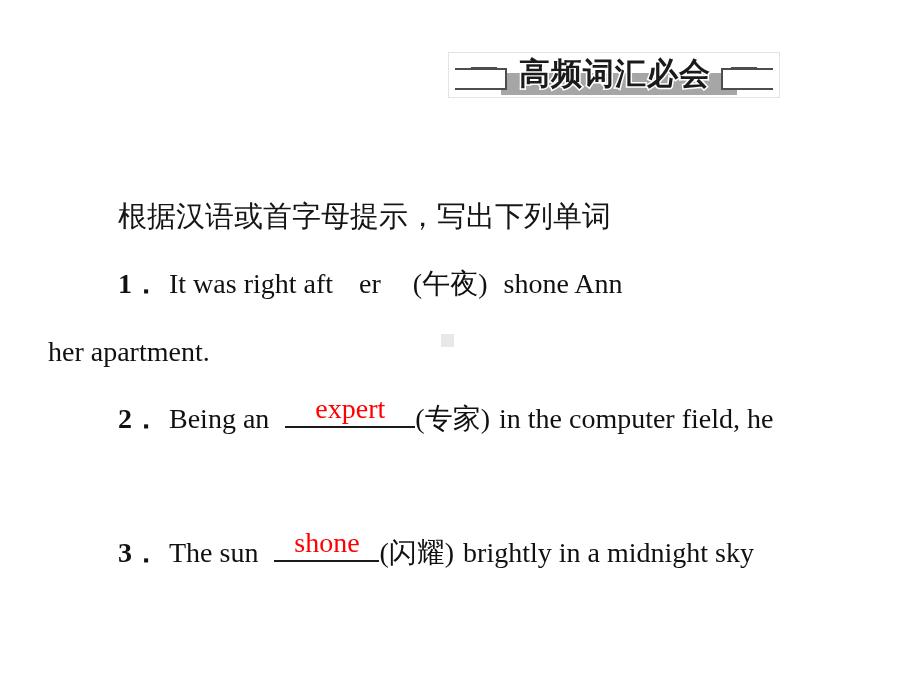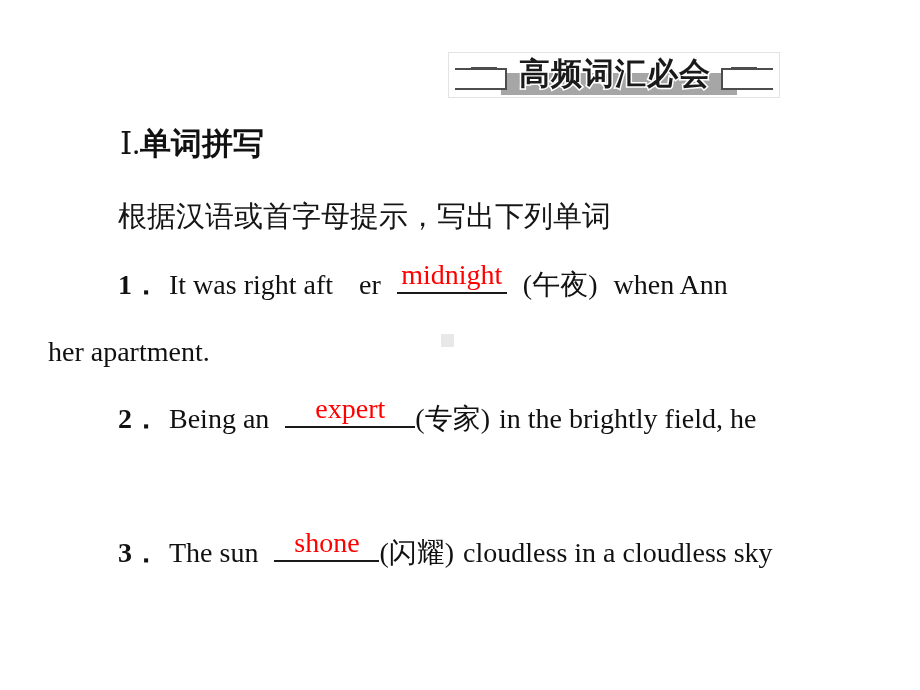--- a/index.html
+++ b/index.html
@@ -168,34 +168,31 @@
 
   <div class="banner">
     <div class="banner-bar"></div>
     <div class="bracket left"></div>
     <div class="bracket-dash left"></div>
     <div class="bracket right"></div>
     <div class="bracket-dash right"></div>
     <div class="banner-title">高频词汇必会</div>
   </div>
 
-  <div class="section-title">
-    <span class="roman">Ⅰ</span><span class="roman">.</span><span>单词拼写</span>
-  </div>
 
   <div class="instruction">根据汉语或首字母提示，写出下列单词</div>
 
   <div class="q-line q1">
-    <span class="q-num">1</span><span class="q-num">．</span><span class="gap-sm"></span><span>It was right aft</span><span class="gap-lg"></span><span>er</span><span class="gap-md"></span><span class="blank blank-1"><span class="answer">midnight</span></span><span class="gap-md"></span><span class="cn">(午夜)</span><span class="gap-md"></span><span>when Ann</span>
+    <span class="q-num">1</span><span class="q-num">．</span><span class="gap-sm"></span><span>It was right aft</span><span class="gap-lg"></span><span>er</span><span class="gap-md"></span><span class="gap-md"></span><span class="cn">(午夜)</span><span class="gap-md"></span><span>shone Ann</span>
   </div>
   <div class="q-line q1b">her apartment.</div>
 
   <div class="q-line q2">
-    <span class="q-num">2</span><span class="q-num">．</span><span class="gap-sm"></span><span>Being an</span><span class="gap-md"></span><span class="blank blank-2"><span class="answer">expert</span></span><span class="cn">(专家)</span><span class="gap-sm"></span><span>in the brightly field, he</span>
+    <span class="q-num">2</span><span class="q-num">．</span><span class="gap-sm"></span><span>Being an</span><span class="gap-md"></span><span class="blank blank-2"><span class="answer">expert</span></span><span class="cn">(专家)</span><span class="gap-sm"></span><span>in the computer field, he</span>
   </div>
 
   <div class="q-line q3">
-    <span class="q-num">3</span><span class="q-num">．</span><span class="gap-sm"></span><span>The sun</span><span class="gap-md"></span><span class="blank blank-3"><span class="answer">shone</span></span><span class="cn">(闪耀)</span><span class="gap-sm"></span><span>cloudless in a cloudless sky</span>
+    <span class="q-num">3</span><span class="q-num">．</span><span class="gap-sm"></span><span>The sun</span><span class="gap-md"></span><span class="blank blank-3"><span class="answer">shone</span></span><span class="cn">(闪耀)</span><span class="gap-sm"></span><span>brightly in a midnight sky</span>
   </div>
 
   <div class="watermark-dot"></div>
 
 </div>
 
 </body></html>

